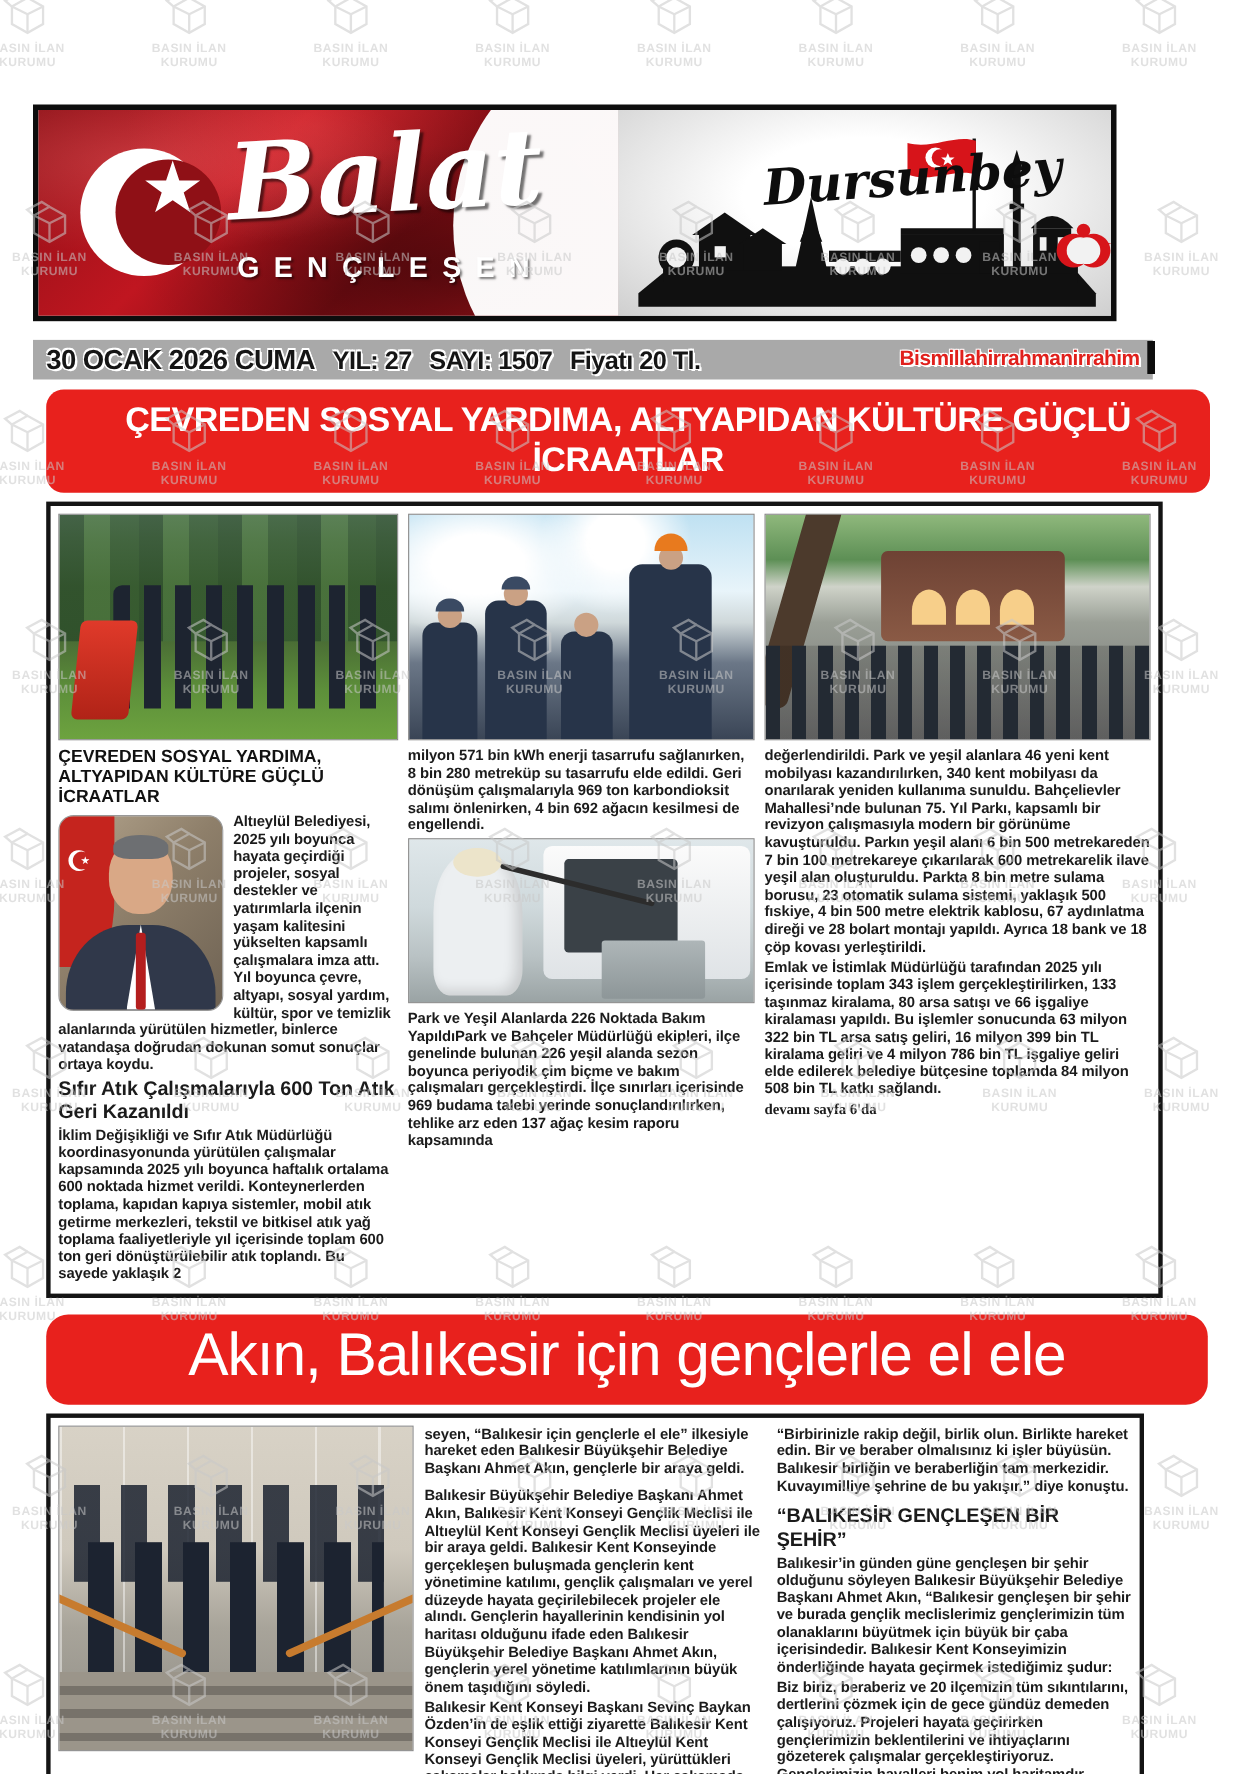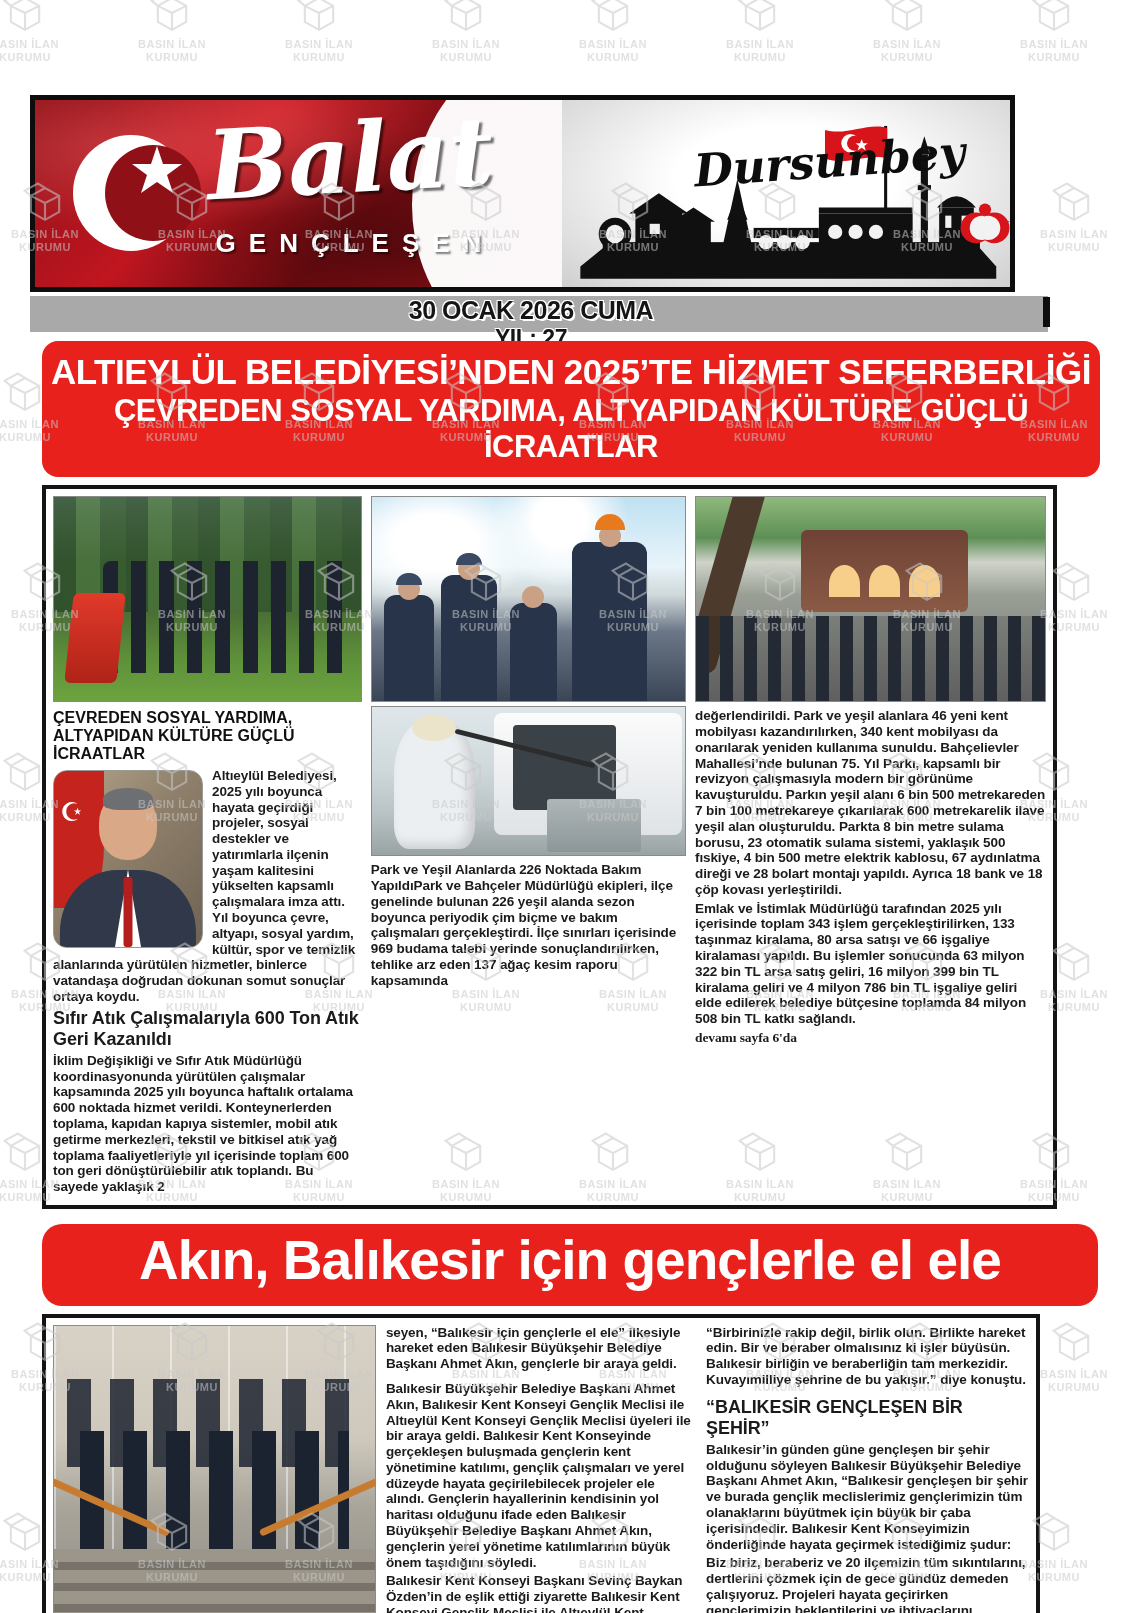--- a/index.html
+++ b/index.html
@@ -33,37 +33,37 @@
       font-family:"DejaVu Serif", serif; font-style:italic; font-weight:700; font-size:96px;
       color:#fff; transform:rotate(-3deg); text-shadow:3px 3px 2px rgba(0,0,0,.55); z-index:3;}
   .title-sub{ position:absolute; left:170px; top:128px; width:300px; text-align:center;
       color:#fff; font-weight:700; font-size:26px; letter-spacing:13px; z-index:3;
       text-shadow:2px 2px 2px rgba(0,0,0,.5);}
   .sil-panel{ position:relative; flex:1;
       background:radial-gradient(ellipse at 50% 42%, #ffffff 35%, #dedede 80%, #cfcfcf 100%); }
   .sil-panel svg{ position:absolute; inset:0; width:100%; height:100%; }
 
   
-  .datebar{ position:relative; width:1018px; height:36px; margin-top:4px; background:#a9a9a9;
-      display:flex; align-items:center; padding:0 12px; z-index:2;flex-direction:column;}
+  .datebar{ position:relative; width:1018px; height:36px; margin-top:17px; background:#a9a9a9;
+      display:flex; align-items:center; padding:0 12px; z-index:2;}
   .datebar .cap{ position:absolute; right:-2px; top:1px; width:7px; height:30px; background:#0d0d0d;}
   .dt{ font-weight:800; color:#151515; font-size:25px; letter-spacing:-.5px; margin-right:16px;
        text-shadow:-1px -1px 0 #fff,1px -1px 0 #fff,-1px 1px 0 #fff,1px 1px 0 #fff,2px 2px 0 #fff; }
   .dt.small{ font-size:23px; }
   .bismillah{ margin-left:auto; color:#e0201c; font-weight:800; font-size:19px; letter-spacing:-.5px;
        text-shadow:-1px -1px 0 #fff,1px -1px 0 #fff,-1px 1px 0 #fff,1px 1px 0 #fff,2px 2px 0 #fff;}
 
   
   .main{ padding-left:12px; position:relative; z-index:2;}
   .banner{ background:#e8211d; border-radius:16px; text-align:center; color:#fff; }
   .banner1{ width:1058px; margin-top:9px; padding:10px 6px 13px; }
   .banner1 .l1{ font-size:35px; font-weight:800; letter-spacing:-.5px; line-height:1.2; }
   .banner1 .l2{ font-size:31px; font-weight:700; letter-spacing:-.5px; line-height:1.15; }
   .banner2{ width:1056px; margin:15px 0 7px; padding:8px 0 16px; border-radius:20px; }
-  .banner2 .l1{ font-size:55px; font-weight:700; letter-spacing:-1px; line-height:1.05;}
+  .banner2 .l1{ font-size:55px; font-weight:400; letter-spacing:-1px; line-height:1.05;}
 
   
   .story-box{ border:4px solid #141414; background:#fff; padding:7px; margin-top:8px; }
   .top-box{ width:1015px; }
   .top-grid{ display:grid; grid-template-columns:0.95fr 0.97fr 1.08fr; gap:9px; }
   .bottom-box{ width:998px; }
   .bottom-grid{ display:grid; grid-template-columns:1.02fr 0.98fr 1.02fr; gap:10px; }
 
   .col p{ font-size:13.5px; font-weight:700; color:#1b1b1b; line-height:1.17; letter-spacing:-.1px;
           margin-bottom:3px; text-align:left;}
@@ -966,21 +966,20 @@
     <span class="dt small">YIL: 27</span>
     <span class="dt small">SAYI: 1507</span>
     <span class="dt small">Fiyatı  20 Tl.</span>
     <span class="bismillah">Bismillahirrahmanirrahim</span>
     <span class="cap"></span>
   </div>
 
   <div class="main">
 
     <div class="banner banner1">
-      <div class="l1">ALTIEYLÜL BELEDİYESİ’NDEN 2025’TE HİZMET SEFERBERLİĞİ</div>
       <div class="l2">ÇEVREDEN SOSYAL YARDIMA, ALTYAPIDAN KÜLTÜRE GÜÇLÜ İCRAATLAR</div>
     </div>
 
     <section class="story-box top-box">
       <div class="top-grid">
 
         <div class="col">
           <div class="photo ph-top ph1">
             <div class="trees"></div>
             <div class="crowd"></div>
@@ -999,20 +998,21 @@
           <p>İklim Değişikliği ve Sıfır Atık Müdürlüğü koordinasyonunda yürütülen çalışmalar kapsamında 2025 yılı boyunca haftalık ortalama 600 noktada hizmet verildi. Konteynerlerden toplama, kapıdan kapıya sistemler, mobil atık getirme merkezleri, tekstil ve bitkisel atık yağ toplama faaliyetleriyle yıl içerisinde toplam 600 ton geri dönüştürülebilir atık toplandı. Bu sayede yaklaşık 2</p>
         </div>
 
         <div class="col">
           <div class="photo ph-top ph2">
             <i class="fg cap" style="left:4%;width:16%;height:52%"></i>
             <i class="fg cap" style="left:22%;width:18%;height:62%"></i>
             <i class="fg" style="left:44%;width:15%;height:48%"></i>
             <i class="fg helmet" style="left:64%;width:24%;height:78%"></i>
           </div>
+          <p style="margin-top:6px">milyon 571 bin kWh enerji tasarrufu sağlanırken, 8 bin 280 metreküp su tasarrufu elde edildi. Geri dönüşüm çalışmalarıyla 969 ton karbondioksit salımı önlenirken, 4 bin 692 ağacın kesilmesi de engellendi.</p>
           <div class="photo ph4">
             <div class="van"></div>
             <div class="worker"></div>
             <div class="hat"></div>
             <div class="lance"></div>
             <div class="dumpster"></div>
           </div>
           <p><strong>Park ve Yeşil Alanlarda 226 Noktada Bakım Yapıldı</strong><span>Park ve Bahçeler Müdürlüğü ekipleri, ilçe genelinde bulunan 226 yeşil alanda sezon boyunca periyodik çim biçme ve bakım çalışmaları gerçekleştirdi. İlçe sınırları içerisinde 969 budama talebi yerinde sonuçlandırılırken, tehlike arz eden 137 ağaç kesim raporu kapsamında</span></p>
         </div>
 

